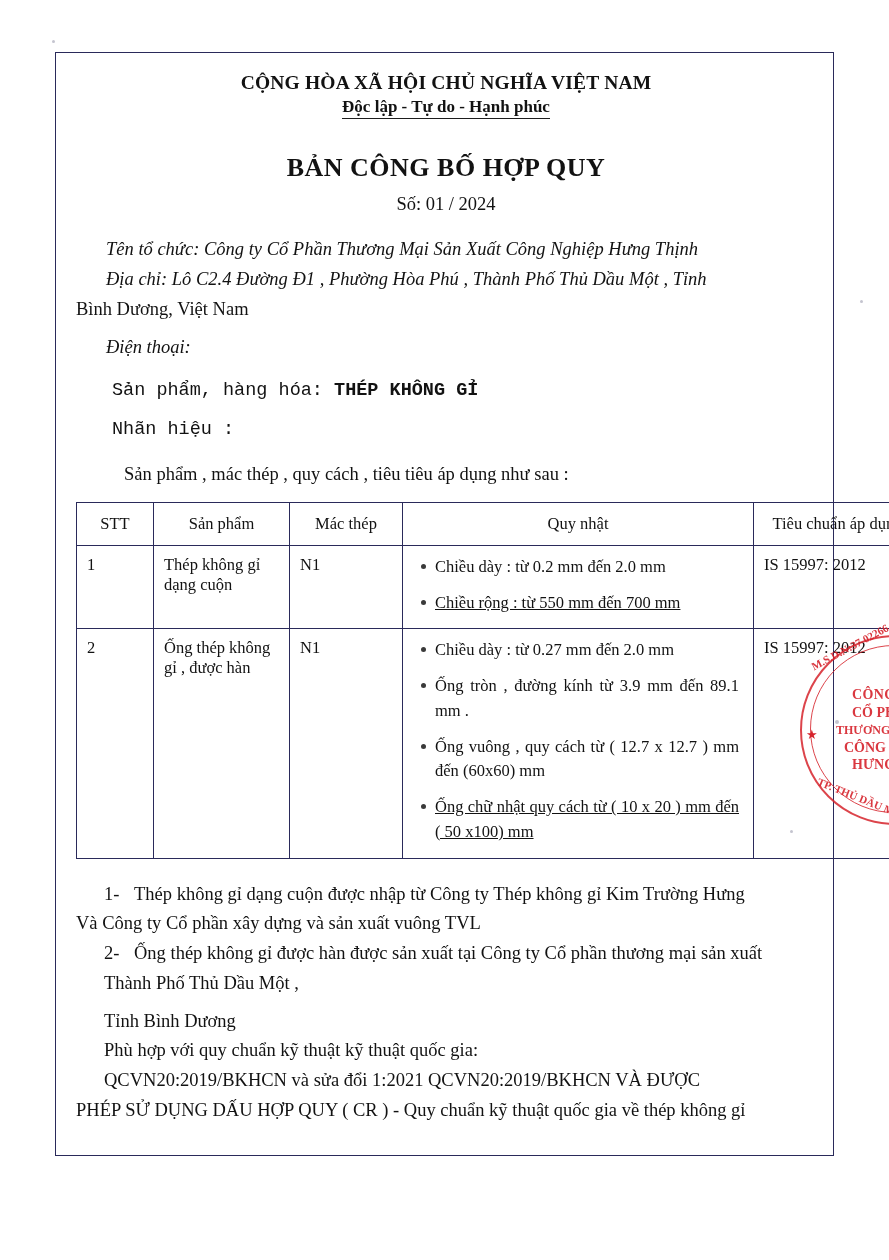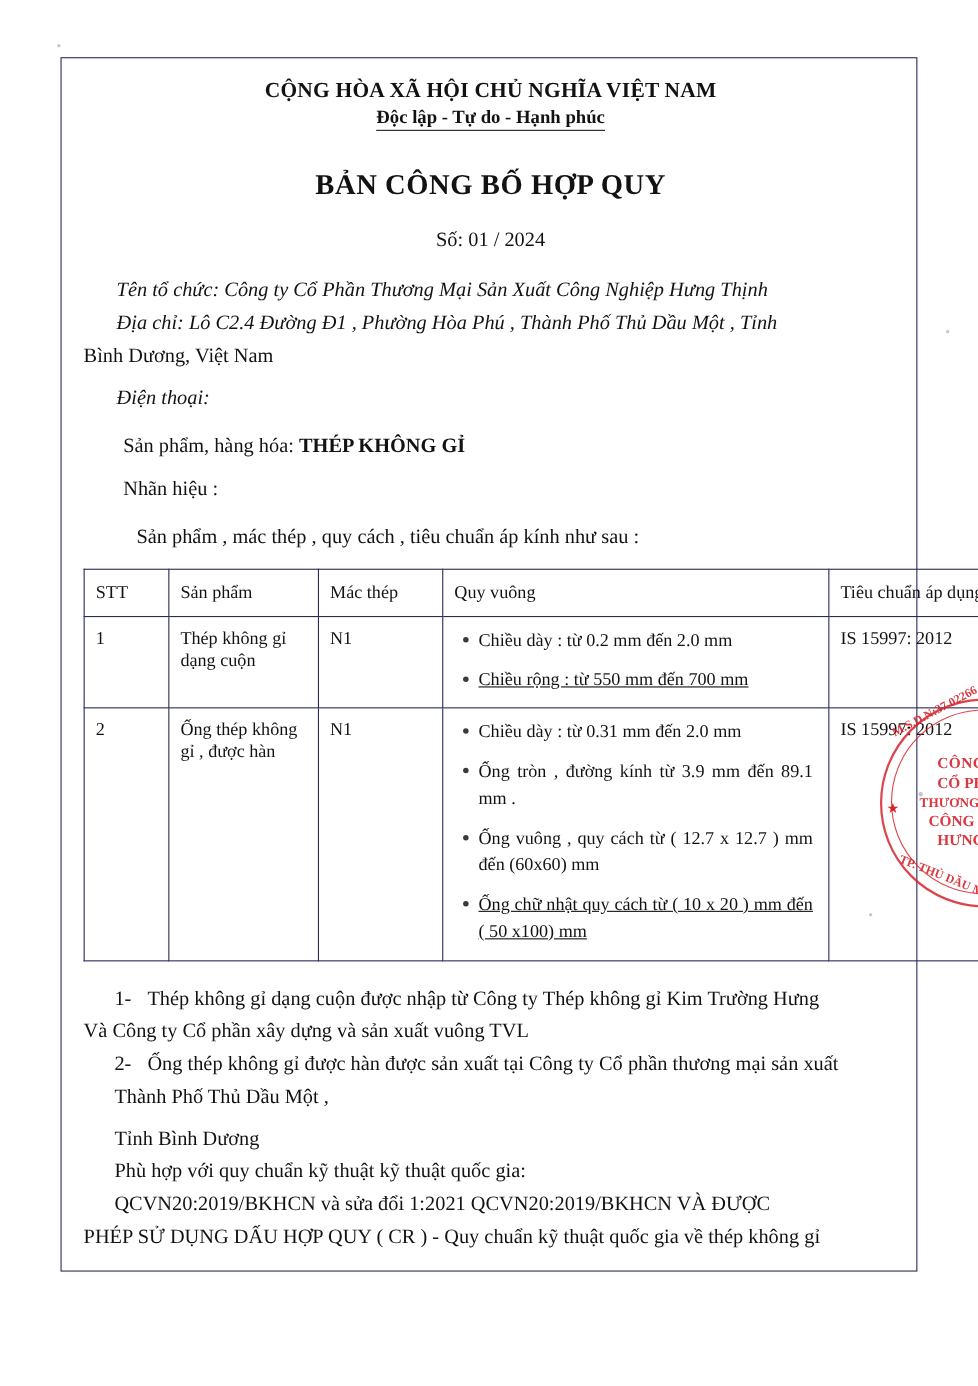--- a/index.html
+++ b/index.html
@@ -54,33 +54,33 @@
     padding-bottom: 1px;
   }
   .doc-title {
     font-weight: bold;
     font-size: 26px;
     letter-spacing: 0.5px;
     margin-top: 34px;
   }
   .doc-number {
     font-size: 18.5px;
-    margin-top: 26px;
+    margin-top: 11px;
   }
 
   .body-block {
     margin-top: 20px;
     font-size: 18.5px;
     line-height: 1.52;
   }
   .line {
     margin: 0 0 2px 0;
   }
   .indent-1 { padding-left: 30px; font-style: italic; }
-  .indent-2 { padding-left: 36px; }
+  .indent-2 { padding-left: 36px; font-family: Liberation Mono, monospace; }
   .indent-3 { padding-left: 48px; }
   .gap-top-s { margin-top: 10px; }
   .gap-top-m { margin-top: 16px; }
   .bold { font-weight: bold; }
 
   table.spec {
     border-collapse: collapse;
     width: 740px;
     margin-top: 14px;
     font-size: 16.5px;
@@ -89,20 +89,21 @@
   table.spec td, table.spec th {
     border: 1px solid #2a2a5a;
     vertical-align: top;
     padding: 9px 10px 11px 10px;
     font-weight: normal;
     text-align: left;
   }
   table.spec th {
     padding-top: 11px;
     padding-bottom: 11px;
+    text-align: center;
   }
   .col-stt { width: 56px; text-align: center; }
   .col-prod { width: 115px; }
   .col-grade { width: 92px; text-align: center; }
   .col-spec { width: 330px; }
   .col-std { width: 147px; }
   td.c-stt { text-align: center; }
   td.c-grade { text-align: center; }
   .just { text-align: justify; }
   ul.specs {
@@ -238,30 +239,30 @@
     <div class="body-block">
       <div class="line indent-1">Tên tổ chức: Công ty Cổ Phần Thương Mại Sản Xuất Công Nghiệp Hưng Thịnh</div>
       <div class="line indent-1">Địa chỉ: Lô C2.4 Đường Ð1 , Phường Hòa Phú , Thành Phố Thủ Dầu Một , Tỉnh</div>
       <div class="line">Bình Dương, Việt Nam</div>
       <div class="line indent-1 gap-top-s">Điện thoại:</div>
       <div class="line indent-2 gap-top-m">
         <span>Sản phẩm, hàng hóa:</span>
         <span class="bold">THÉP KHÔNG GỈ</span>
       </div>
       <div class="line indent-2 gap-top-s">Nhãn hiệu :</div>
-      <div class="line indent-3 gap-top-m">Sản phẩm , mác thép , quy cách , tiêu chuẩn áp kính như sau :</div>
+      <div class="line indent-3 gap-top-m">Sản phẩm , mác thép , quy cách , tiêu tiêu áp dụng như sau :</div>
     </div>
 
     <table class="spec">
       <thead>
         <tr>
           <th class="col-stt">STT</th>
           <th class="col-prod">Sản phẩm</th>
           <th class="col-grade">Mác thép</th>
-          <th class="col-spec">Quy vuông</th>
+          <th class="col-spec">Quy nhật</th>
           <th class="col-std">Tiêu chuẩn áp dụng</th>
         </tr>
       </thead>
       <tbody>
         <tr>
           <td class="c-stt">1</td>
           <td class="just">Thép không gỉ dạng cuộn</td>
           <td class="c-grade">N1</td>
           <td>
             <ul class="specs">
@@ -270,21 +271,21 @@
             </ul>
           </td>
           <td>IS 15997: 2012</td>
         </tr>
         <tr>
           <td class="c-stt">2</td>
           <td class="just">Ống thép không gỉ , được hàn</td>
           <td class="c-grade">N1</td>
           <td>
             <ul class="specs">
-              <li>Chiều dày : từ 0.31 mm đến 2.0 mm</li>
+              <li>Chiều dày : từ 0.27 mm đến 2.0 mm</li>
               <li>Ống tròn , đường kính từ 3.9 mm đến 89.1 mm .</li>
               <li>Ống vuông , quy cách từ ( 12.7 x 12.7 ) mm đến (60x60) mm</li>
               <li>Ống chữ nhật quy cách từ ( 10 x 20 ) mm đến ( 50 x100) mm</li>
             </ul>
           </td>
           <td>IS 15997: 2012</td>
         </tr>
       </tbody>
     </table>
 

